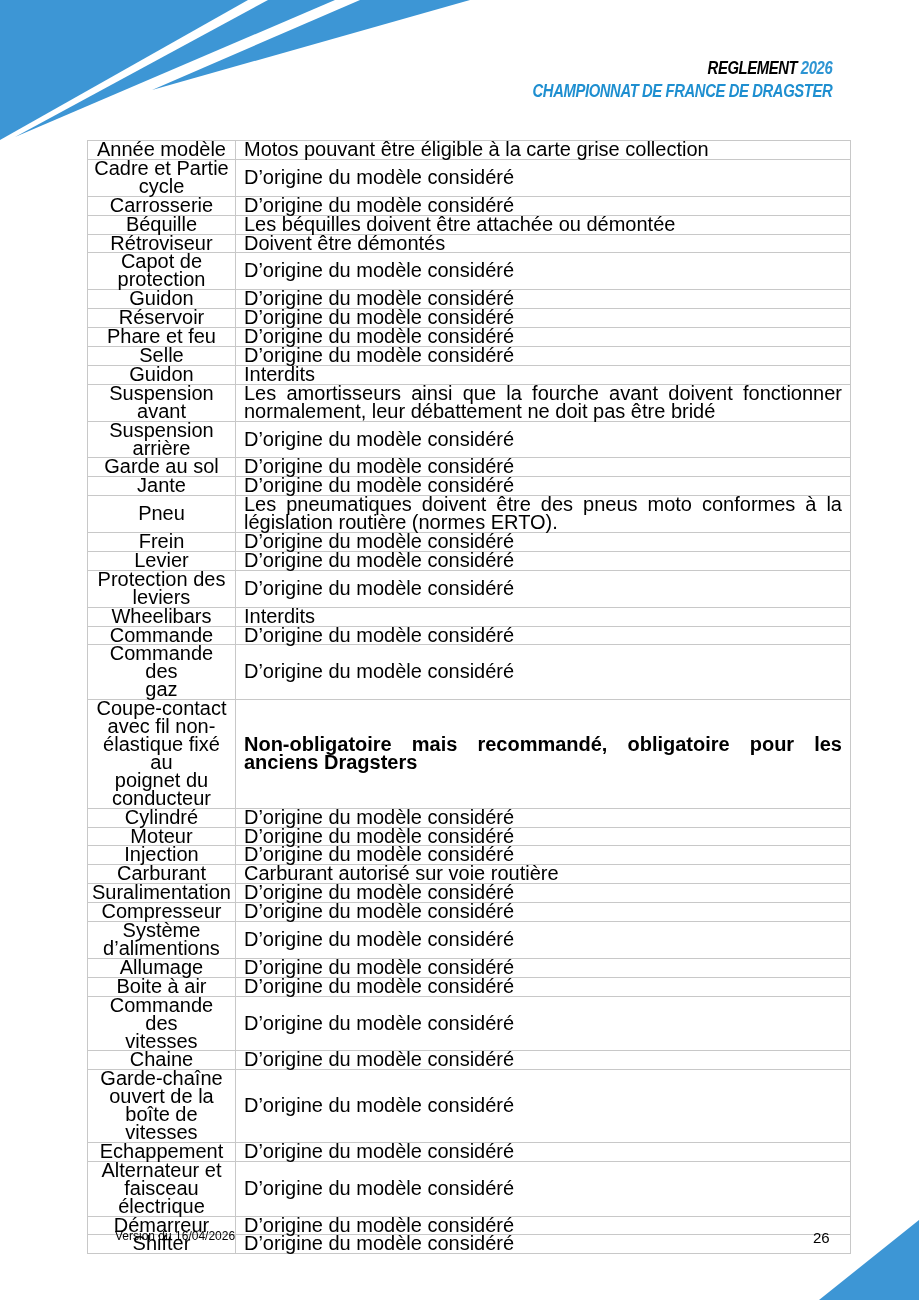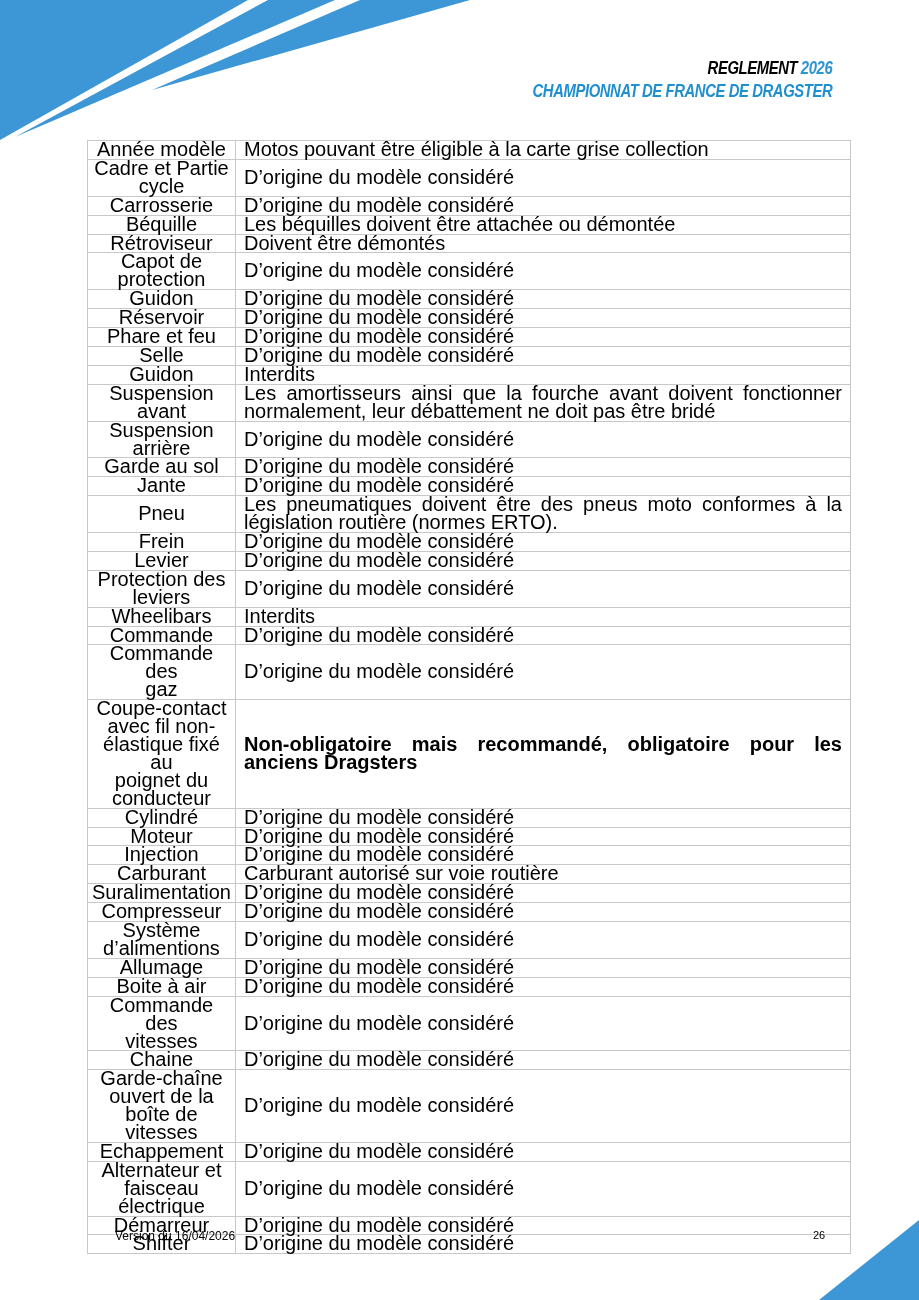--- a/index.html
+++ b/index.html
@@ -13,21 +13,21 @@
   .header .l1 { font-size: 19px; line-height: 23px; color: #000; }
   .header .l1 .yr { color: #2e95d3; }
   .header .l2 { font-size: 19px; line-height: 23px; color: #1f8fd0; }
   table.spec { position: absolute; left: 87px; top: 140px; width: 764px;
                border-collapse: collapse; font-size: 20px; }
   table.spec td { border: 1px solid #c8c8c8; padding: 0 8px; line-height: 17.9px; vertical-align: middle; }
   table.spec td.k { width: 118px; text-align: center; padding: 0 4px; }
   table.spec td.v { text-align: justify; }
   table.spec td.v.b { font-weight: bold; }
   .footer-left { position: absolute; left: 115px; top: 1229px; font-size: 12px; }
-  .footer-right { position: absolute; left: 813px; top: 1229px; font-size: 11px; }
+  .footer-right { position: absolute; left: 813px; top: 1229px; font-size: 15px; }
 </style>
 </head>
 <body>
 
 <svg class="deco" width="480" height="145" viewBox="0 0 480 145">
   <polygon points="0,0 248,0 0,140" fill="#3d96d5"></polygon>
   <polygon points="268,0 335,0 15,137" fill="#3d96d5"></polygon>
   <polygon points="360,0 470,0 152,90" fill="#3d96d5"></polygon>
 </svg>
 

